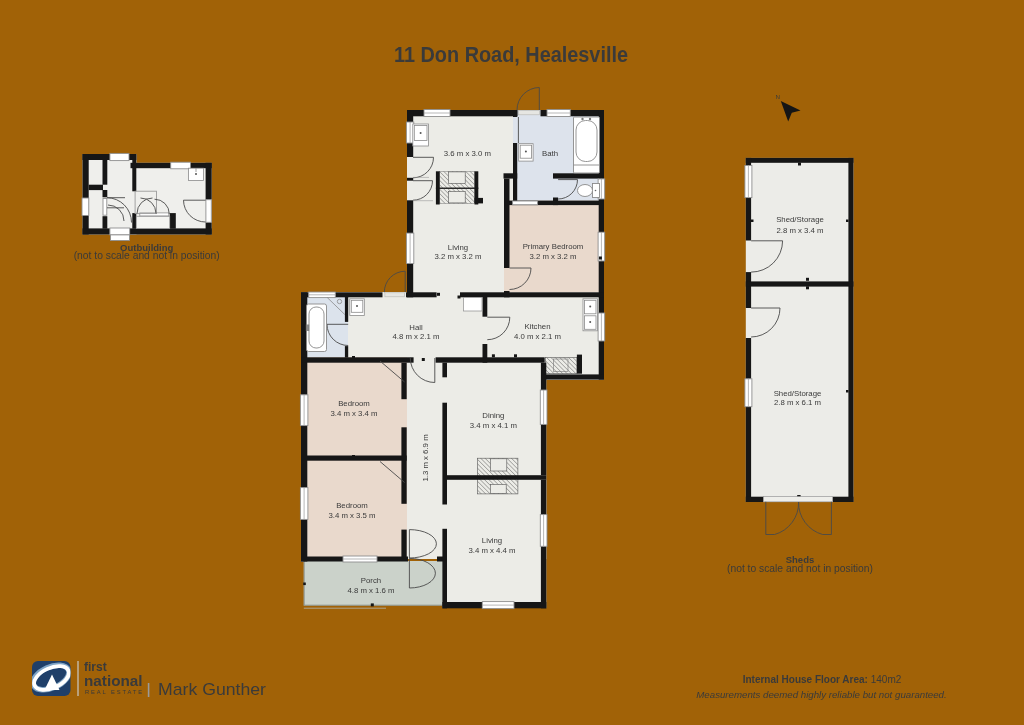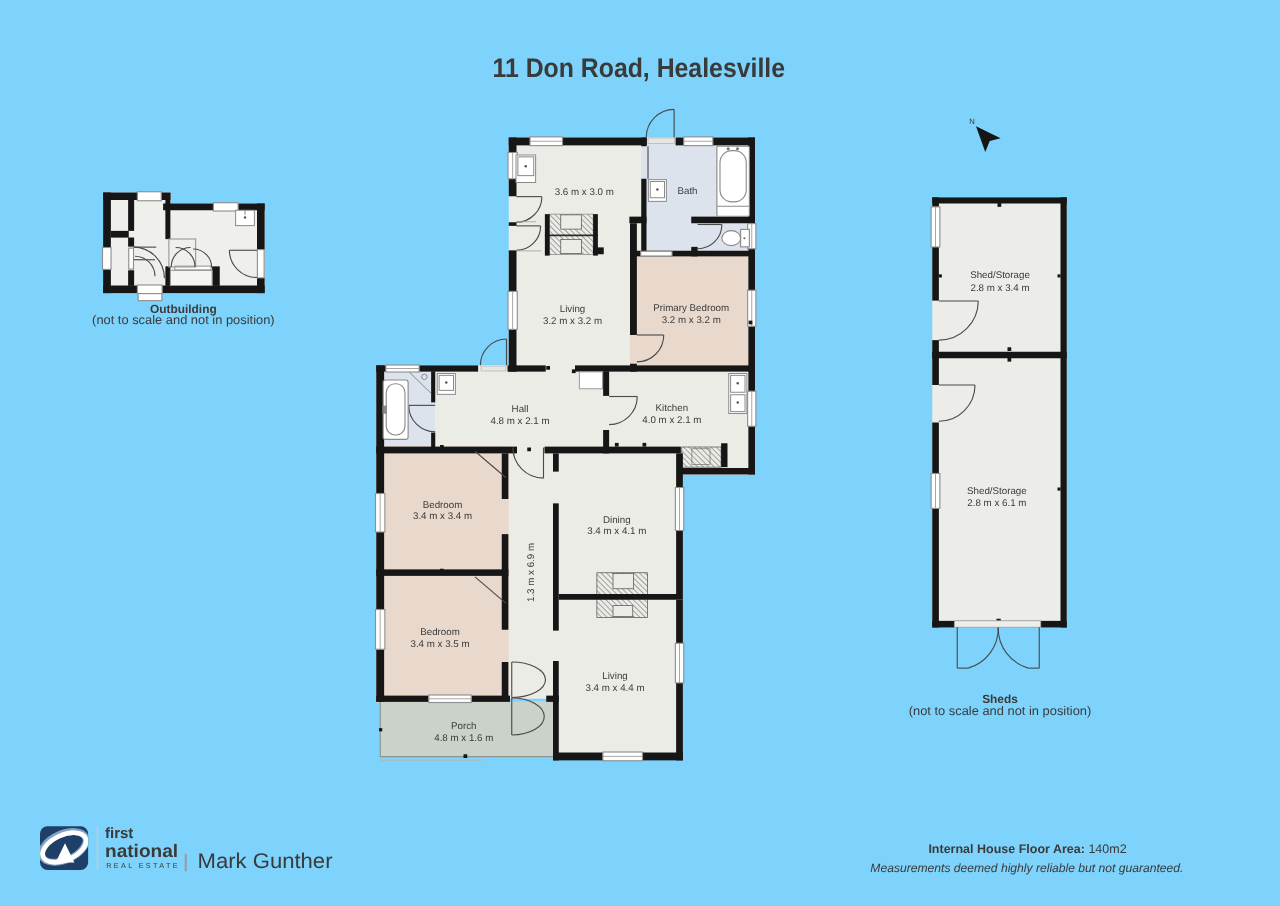--- a/index.html
+++ b/index.html
@@ -1,16 +1,16 @@
 <!DOCTYPE html>
 <html><head>
 <meta charset="utf-8">
 <style>
   html,body{margin:0;padding:0;background:#ffffff;}
-  .page{position:relative;width:1024px;height:725px;background:#7dd3fc;overflow:hidden;
+  .page{position:relative;width:1024px;height:725px;background:#a16207;overflow:hidden;
         font-family:"Liberation Sans", sans-serif;}
   svg{position:absolute;top:0;left:0;}
   text{font-family:"Liberation Sans", sans-serif;fill:#3a3a3a;}
   .rm{font-size:7.8px;}
   .dim{font-size:7.8px;}
 </style>
 </head>
 <body>
 <div class="page">
 <svg width="1024" height="725" viewBox="0 0 1024 725">

